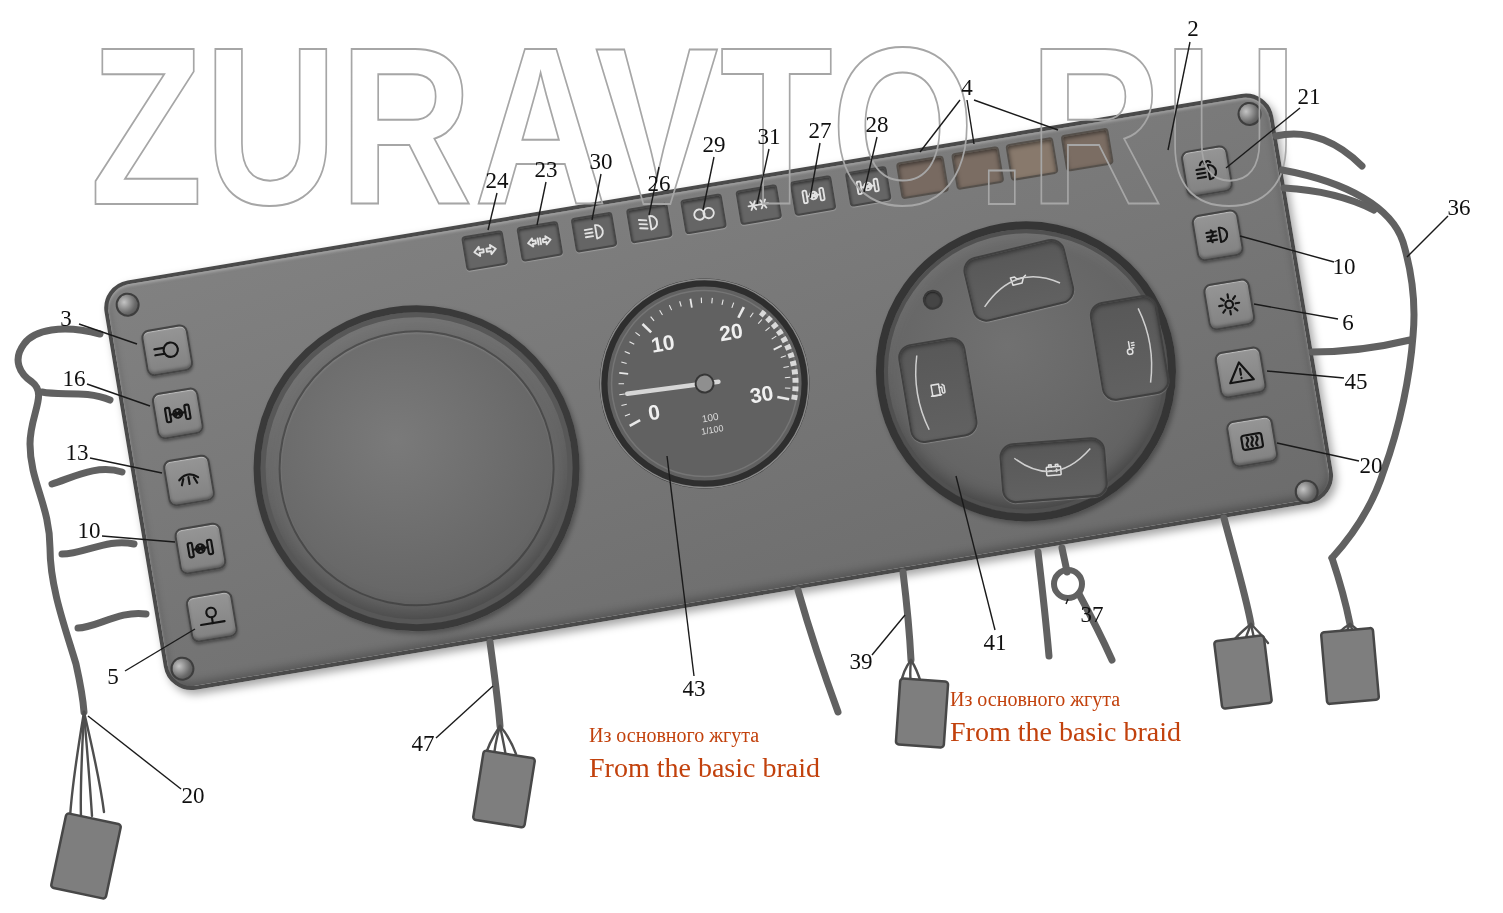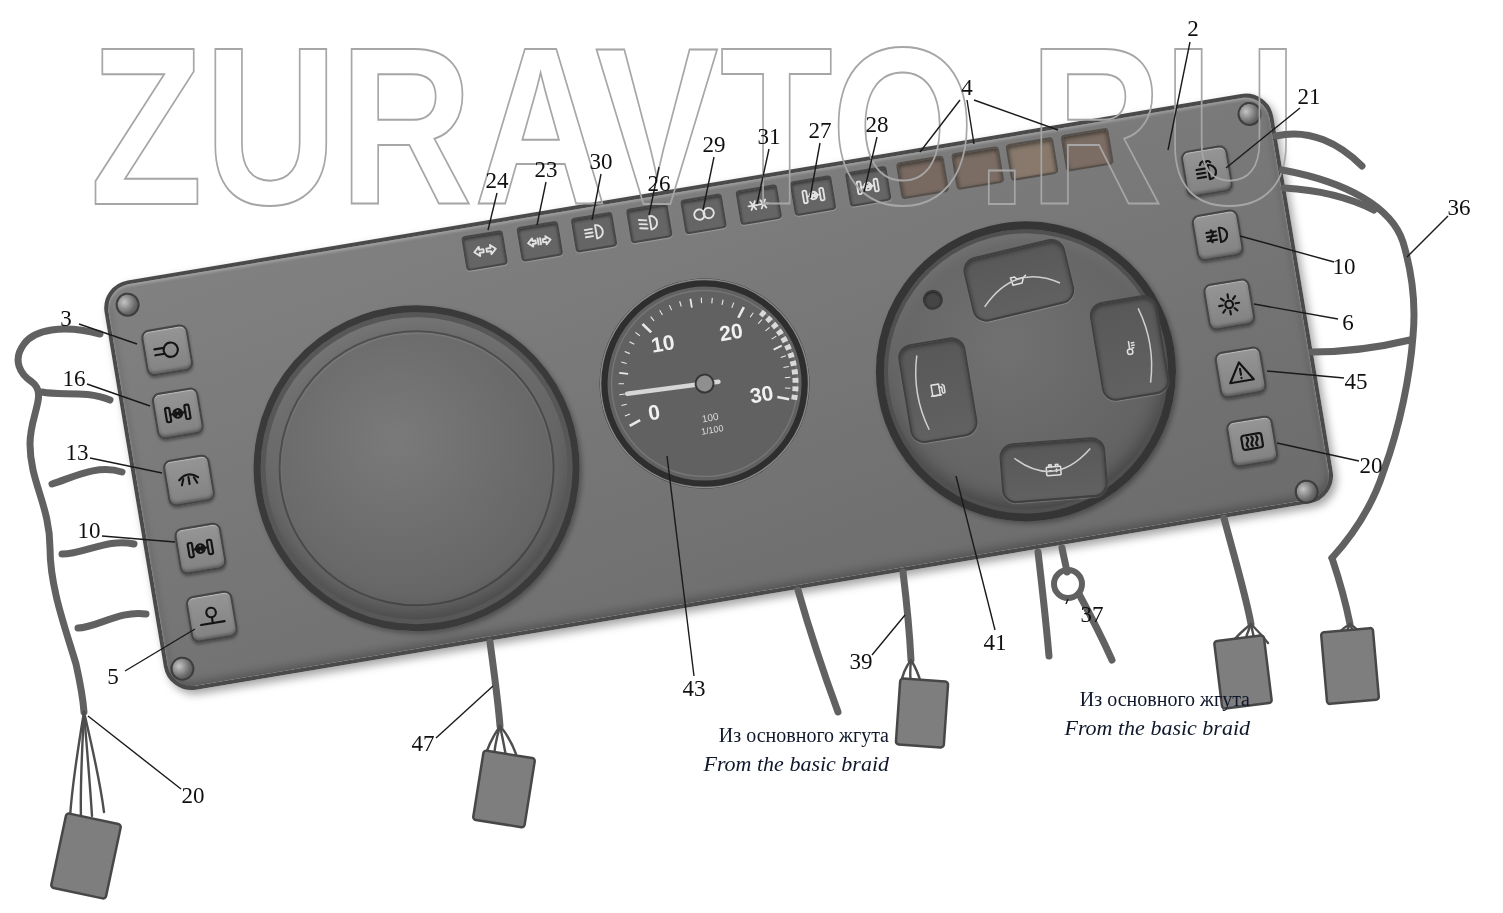--- a/index.html
+++ b/index.html
@@ -57,23 +57,23 @@
   .cw-arc{position:absolute;left:0;top:0;width:100%;height:100%;}
   #combo-dot{position:absolute;left:52px;top:46px;width:16px;height:16px;border-radius:50%;
     background:#454545;border:2px solid #383838;box-shadow:inset 0 1px 2px rgba(0,0,0,.6);}
 
   #wires{position:absolute;left:0;top:0;z-index:4;pointer-events:none;}
   #leaders{position:absolute;left:0;top:0;z-index:5;pointer-events:none;}
 
   .callout{position:absolute;transform:translate(-50%,-50%);font-size:23px;color:#101010;
     z-index:6;font-family:"Liberation Serif", serif;}
 
-  .caption{position:absolute;width:300px;text-align:right;z-index:6;color:#0f172a;line-height:1.35;}
+  .caption{position:absolute;width:300px;text-align:left;z-index:6;color:#c2410c;line-height:1.35;}
   .cap-ru{font-size:20px;font-family:"Liberation Serif", serif;}
-  .cap-en{font-size:22px;font-style:italic;font-family:"Liberation Serif", serif;}
+  .cap-en{font-size:28px;font-family:"Liberation Serif", serif;}
 </style>
 </head>
 <body>
 
 <div id="stage">
 
   <div id="watermark">ZURAVTO.RU</div>
   <div id="corner-mark">· ···</div>
 
   <div id="panel">

